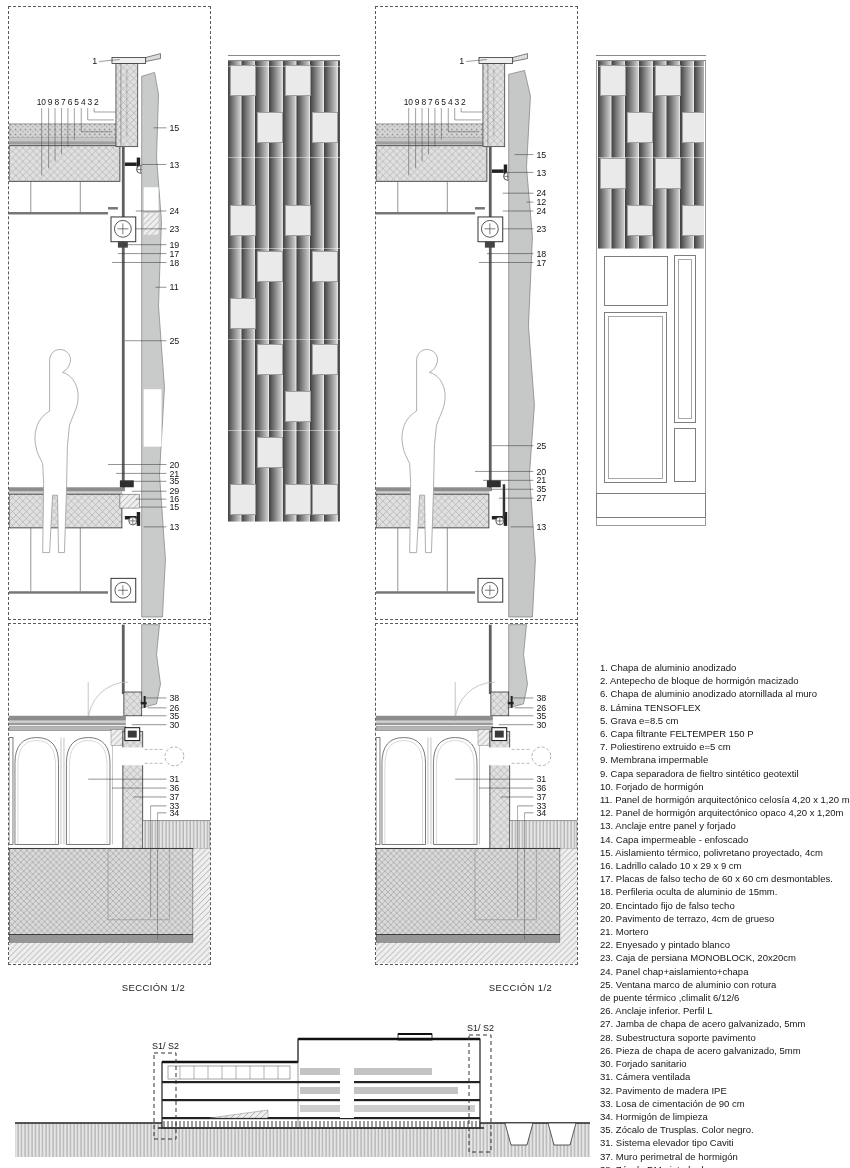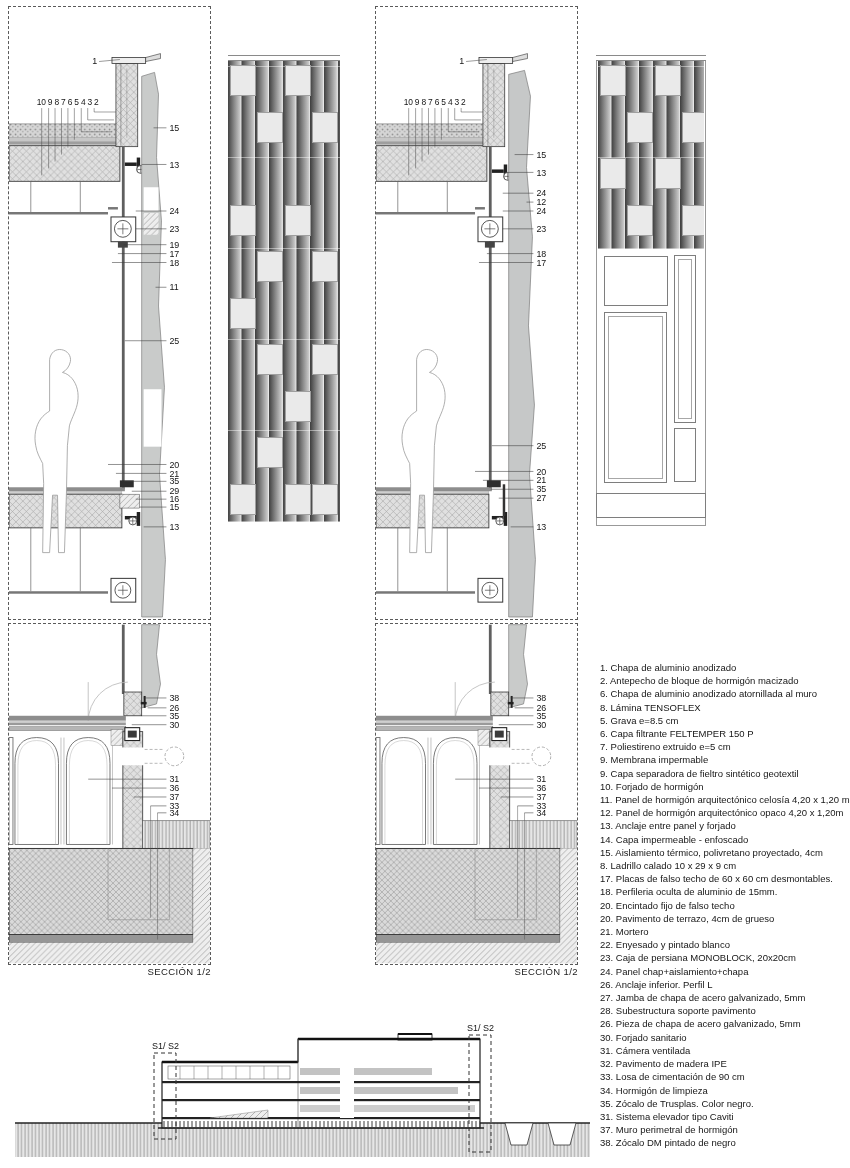--- a/index.html
+++ b/index.html
@@ -14,21 +14,21 @@
   .cap{position:absolute;background:#fff;border-top:1px solid #8a8a8a;border-bottom:1px solid #8a8a8a;box-sizing:border-box;}
   .weave{position:absolute;overflow:hidden;background:
      repeating-linear-gradient(0deg, rgba(255,255,255,.45) 0 1px, rgba(255,255,255,0) 1px 91px),
      repeating-linear-gradient(90deg,#434343 0px,#7c7c7c 5px,#c9c9c9 12px,#ededed 13.2px,#434343 13.75px);}
   .wv-sq{position:absolute;width:26px;height:31px;background:#eaeaea;border:1px solid #9f9f9f;box-sizing:border-box;}
   .elev-frame{position:absolute;border:1px solid #999;box-sizing:border-box;}
   .pane{position:absolute;border:1px solid #7e7e7e;box-sizing:border-box;background:#fff;}
   .pane .inner{position:absolute;left:3px;right:3px;top:3px;bottom:3px;border:1px solid #a7a7a7;}
   .legend{position:absolute;left:600px;top:661px;width:250px;}
   .leg-item{font-size:9.5px;line-height:13.2px;white-space:pre-line;color:#161616;}
-  .sec-label{position:absolute;font-size:9.5px;letter-spacing:.4px;color:#222;text-align:right;}
+  .sec-label{position:absolute;font-size:9.5px;letter-spacing:.4px;color:#222;text-align:center;margin-top:16px;}
 </style>
 </head>
 <body>
 
 <div class="sheet">
 
   <div class="dashed-box" style="left:8px;top:6px;width:203px;height:614px">
     <svg viewBox="0 0 203 614">
       <defs>
         <pattern id="pat-xh" width="7" height="7" patternUnits="userSpaceOnUse">
@@ -446,29 +446,31 @@
       <div class="leg-item">6. Capa filtrante FELTEMPER 150 P</div>
       <div class="leg-item">7. Poliestireno extruido e=5 cm</div>
       <div class="leg-item">9. Membrana impermable</div>
       <div class="leg-item">9. Capa separadora de fieltro sintético geotextil</div>
       <div class="leg-item">10. Forjado de hormigón</div>
       <div class="leg-item">11. Panel de hormigón arquitectónico celosía 4,20 x 1,20 m</div>
       <div class="leg-item">12. Panel de hormigón arquitectónico opaco  4,20 x 1,20m</div>
       <div class="leg-item">13. Anclaje entre panel y forjado</div>
       <div class="leg-item">14. Capa impermeable - enfoscado</div>
       <div class="leg-item">15. Aislamiento térmico, polivretano proyectado, 4cm</div>
-      <div class="leg-item">8. Ladrillo calado 10 x 29 x 9 cm</div>
+      <div class="leg-item">16. Ladrillo calado 10 x 29 x 9 cm</div>
       <div class="leg-item">17. Placas de falso techo de 60 x 60 cm desmontables.</div>
       <div class="leg-item">18. Perfileria oculta de aluminio de 15mm.</div>
       <div class="leg-item">20. Encintado fijo de falso techo</div>
       <div class="leg-item">20. Pavimento de terrazo, 4cm de grueso</div>
       <div class="leg-item">21. Mortero</div>
       <div class="leg-item">22. Enyesado y pintado blanco</div>
       <div class="leg-item">23. Caja de persiana MONOBLOCK,  20x20cm</div>
       <div class="leg-item">24. Panel chap+aislamiento+chapa</div>
+      <div class="leg-item">25. Ventana marco de aluminio con rotura
+ de puente térmico ,climalit 6/12/6</div>
       <div class="leg-item">26. Anclaje inferior. Perfil L</div>
       <div class="leg-item">27. Jamba de chapa de acero galvanizado, 5mm</div>
       <div class="leg-item">28. Subestructura soporte pavimento</div>
       <div class="leg-item">26. Pieza de chapa de acero galvanizado, 5mm</div>
       <div class="leg-item">30. Forjado sanitario</div>
       <div class="leg-item">31. Cámera ventilada</div>
       <div class="leg-item">32. Pavimento de madera IPE</div>
       <div class="leg-item">33. Losa de cimentación de 90 cm</div>
       <div class="leg-item">34. Hormigón de limpieza</div>
       <div class="leg-item">35. Zócalo de Trusplas. Color negro.</div>

